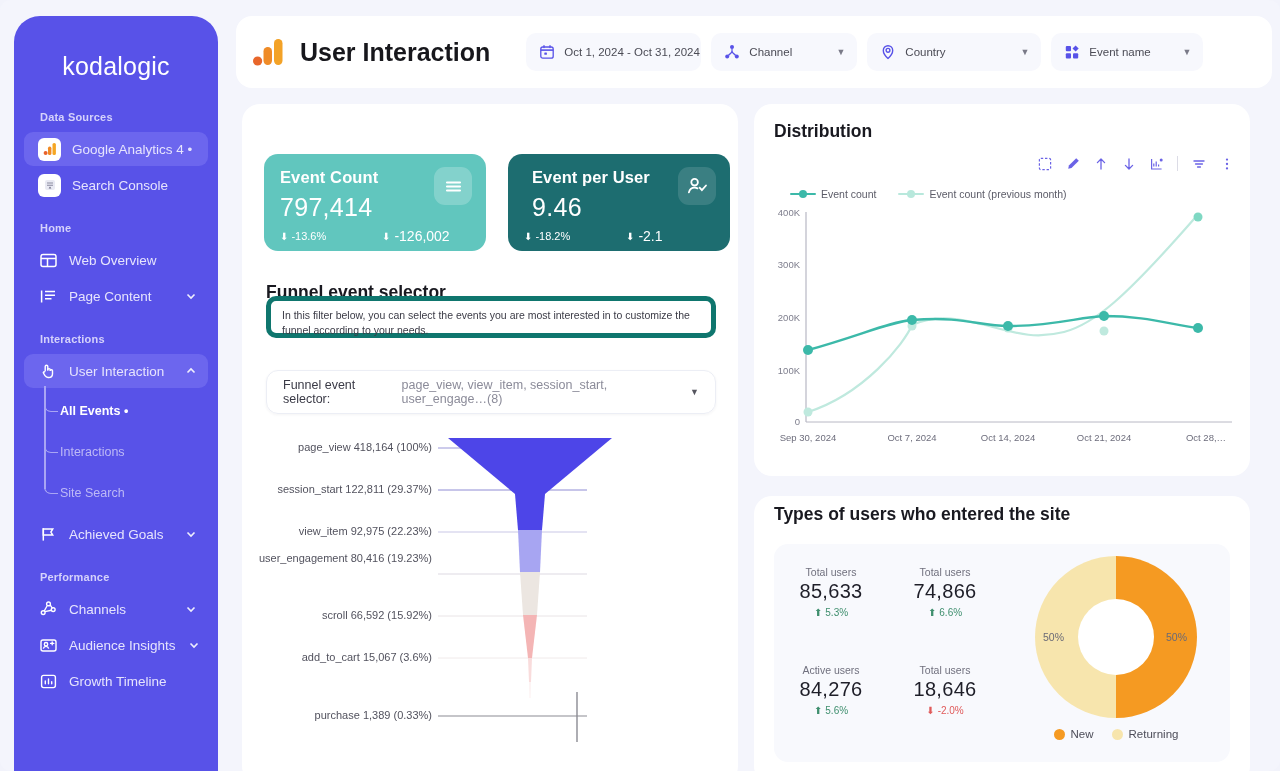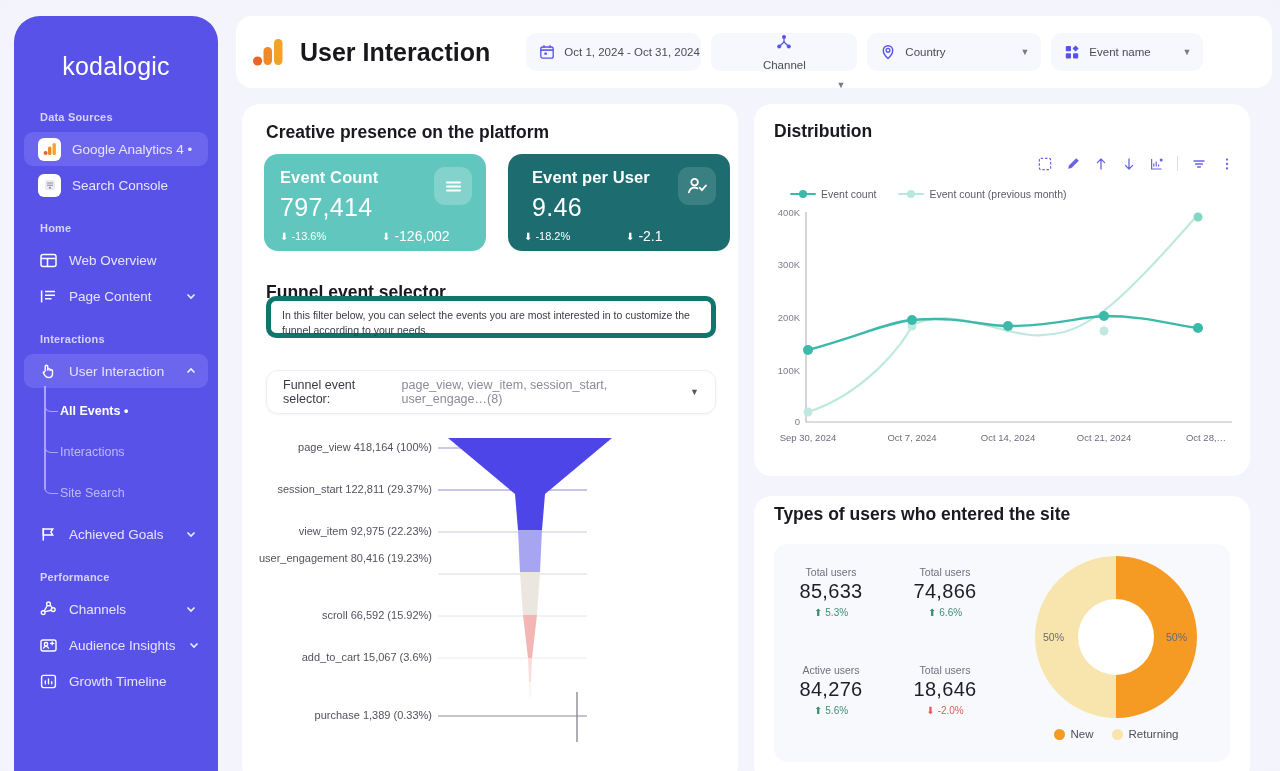--- a/index.html
+++ b/index.html
@@ -72,21 +72,21 @@
   .filters { display: flex; align-items: center; gap: 10px; margin-left: 22px; }
   .filter {
     display: flex; align-items: center; gap: 9px; height: 38px;
     background: #f7f8fd; border-radius: 10px; padding: 0 12px;
     font-size: 11.5px; color: #4b4b55; cursor: pointer;
   }
   .filter .fi { width: 17px; height: 17px; flex:0 0 17px; display:flex; align-items:center; justify-content:center;}
   .filter .ftext { white-space: nowrap; }
   .caret { margin-left: auto; padding-left: 14px; color: #7a7a88; font-size: 9px; }
   .f-date { width: 175px; }
-  .f-channel { width: 146px; flex-direction: column; }
+  .f-channel { width: 146px; }
   .f-country { width: 174px; }
   .f-event { width: 152px; }
 
   .card { position: absolute; background: #fff; border-radius: 18px; }
   .card-title { font-size: 17.5px; font-weight: 700; color: #191920; }
 
   
   .left-card { left: 24px; top: 104px; width: 496px; height: 680px; }
   .sec-title-1 { position: absolute; left: 24px; top: 18px; }
 
@@ -380,21 +380,20 @@
                 <rect x="9" y="9.2" width="5.2" height="5.2" rx="1"></rect>
               </svg>
           </span>
           <span class="ftext">Event name</span>
           <span class="caret">▼</span>
         </div>
       </div>
     </div>
 
     <section class="card left-card">
-      <div class="card-title sec-title-1">Creative presence on the platform</div>
 
       <div class="kpis">
         <div class="kpi teal">
           <div class="kpi-title">Event Count</div>
           <div class="kpi-value">797,414</div>
           <span class="kpi-badge">
             <svg width="21" height="21" viewBox="0 0 21 21" stroke="#ffffff" stroke-width="2.1" stroke-linecap="round">
                 <path d="M4 6.5h13M4 10.5h13M4 14.5h13"></path>
               </svg>
           </span>

